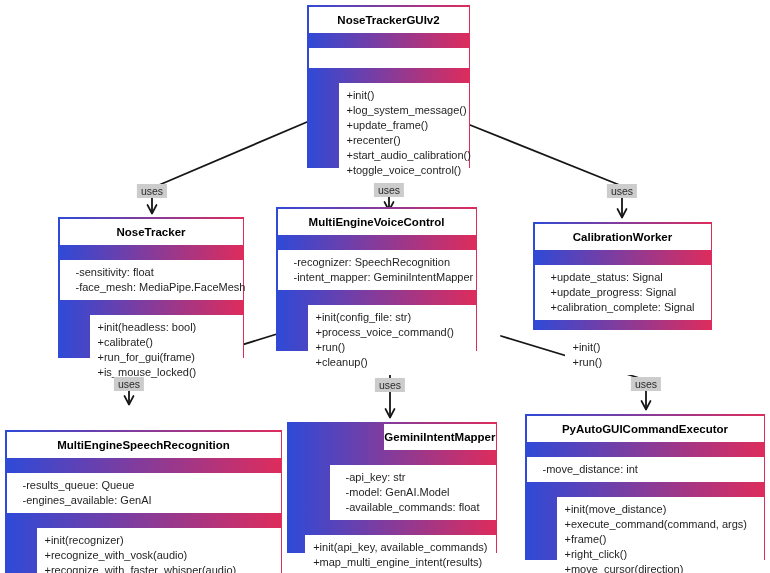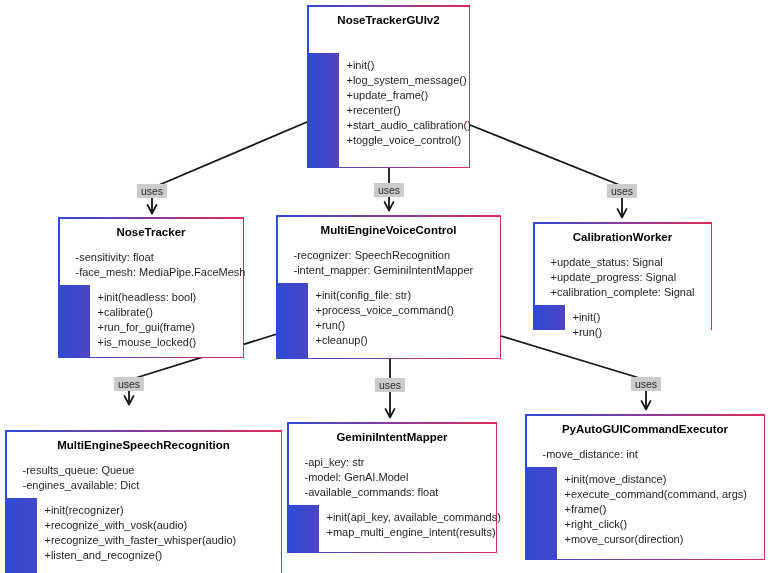--- a/index.html
+++ b/index.html
@@ -18,21 +18,21 @@
     overflow:hidden;
   }
   .edges{position:absolute;left:0;top:0;z-index:1;}
   .uml-box{
     position:absolute;
     z-index:2;
     background:linear-gradient(90deg,var(--border-start),var(--border-end));
     padding:1.5px;
     display:flex;
     flex-direction:column;
-    gap:0;
+    gap:15px;
     box-sizing:border-box;
   }
   .uml-title{
     background:#ffffff;
     font-size:11.5px;
     font-weight:bold;
     color:#000;
     text-align:center;
     line-height:26px;
     height:26px;
@@ -123,21 +123,21 @@
         <div class="uml-member">-face_mesh: MediaPipe.FaceMesh</div>
       </div>
     <div class="uml-methods">
         <div class="uml-member">+init(headless: bool)</div>
         <div class="uml-member">+calibrate()</div>
         <div class="uml-member">+run_for_gui(frame)</div>
         <div class="uml-member">+is_mouse_locked()</div>
       </div>
   </div>
 
-  <div class="uml-box" style="left:276px;top:215px;width:225px;height:144px;">
+  <div class="uml-box" style="left:276px;top:207px;width:201px;height:144px;">
     <div class="uml-title">MultiEngineVoiceControl</div>
     <div class="uml-attrs">
         <div class="uml-member">-recognizer: SpeechRecognition</div>
         <div class="uml-member">-intent_mapper: GeminiIntentMapper</div>
       </div>
     <div class="uml-methods">
         <div class="uml-member">+init(config_file: str)</div>
         <div class="uml-member">+process_voice_command()</div>
         <div class="uml-member">+run()</div>
         <div class="uml-member">+cleanup()</div>
@@ -154,31 +154,31 @@
     <div class="uml-methods">
         <div class="uml-member">+init()</div>
         <div class="uml-member">+run()</div>
       </div>
   </div>
 
   <div class="uml-box" style="left:5px;top:430px;width:277px;height:157px;">
     <div class="uml-title">MultiEngineSpeechRecognition</div>
     <div class="uml-attrs">
         <div class="uml-member">-results_queue: Queue</div>
-        <div class="uml-member">-engines_available: Dict</div>
+        <div class="uml-member">-engines_available: GenAI</div>
       </div>
     <div class="uml-methods">
         <div class="uml-member">+init(recognizer)</div>
         <div class="uml-member">+recognize_with_vosk(audio)</div>
         <div class="uml-member">+recognize_with_faster_whisper(audio)</div>
         <div class="uml-member">+listen_and_recognize()</div>
       </div>
   </div>
 
-  <div class="uml-box" style="left:287px;top:422px;width:210px;height:131px;">
+  <div class="uml-box" style="left:287px;top:422px;width:210px;height:131px;align-items:flex-end;">
     <div class="uml-title">GeminiIntentMapper</div>
     <div class="uml-attrs">
         <div class="uml-member">-api_key: str</div>
         <div class="uml-member">-model: GenAI.Model</div>
         <div class="uml-member">-available_commands: float</div>
       </div>
     <div class="uml-methods">
         <div class="uml-member">+init(api_key, available_commands)</div>
         <div class="uml-member">+map_multi_engine_intent(results)</div>
       </div>

